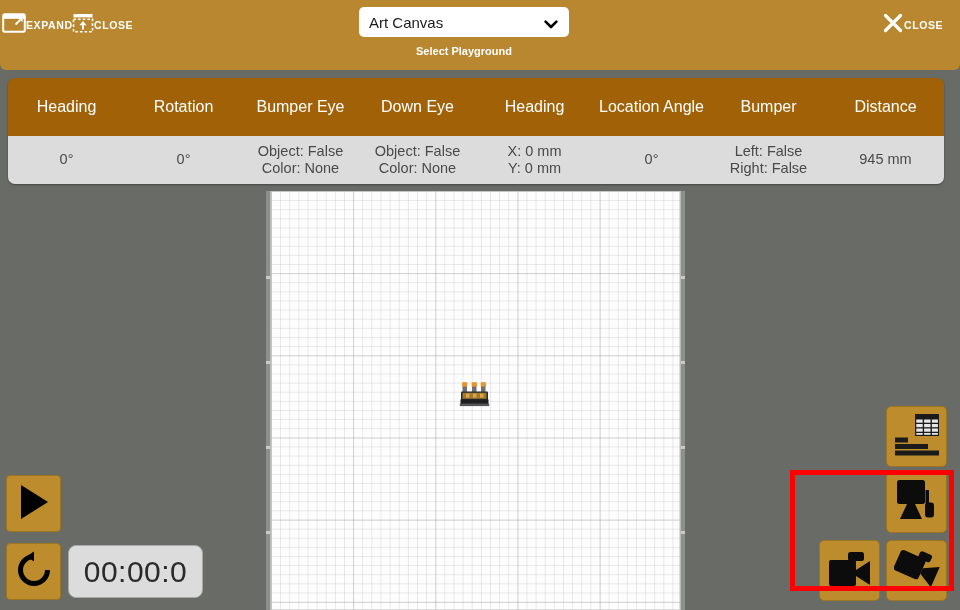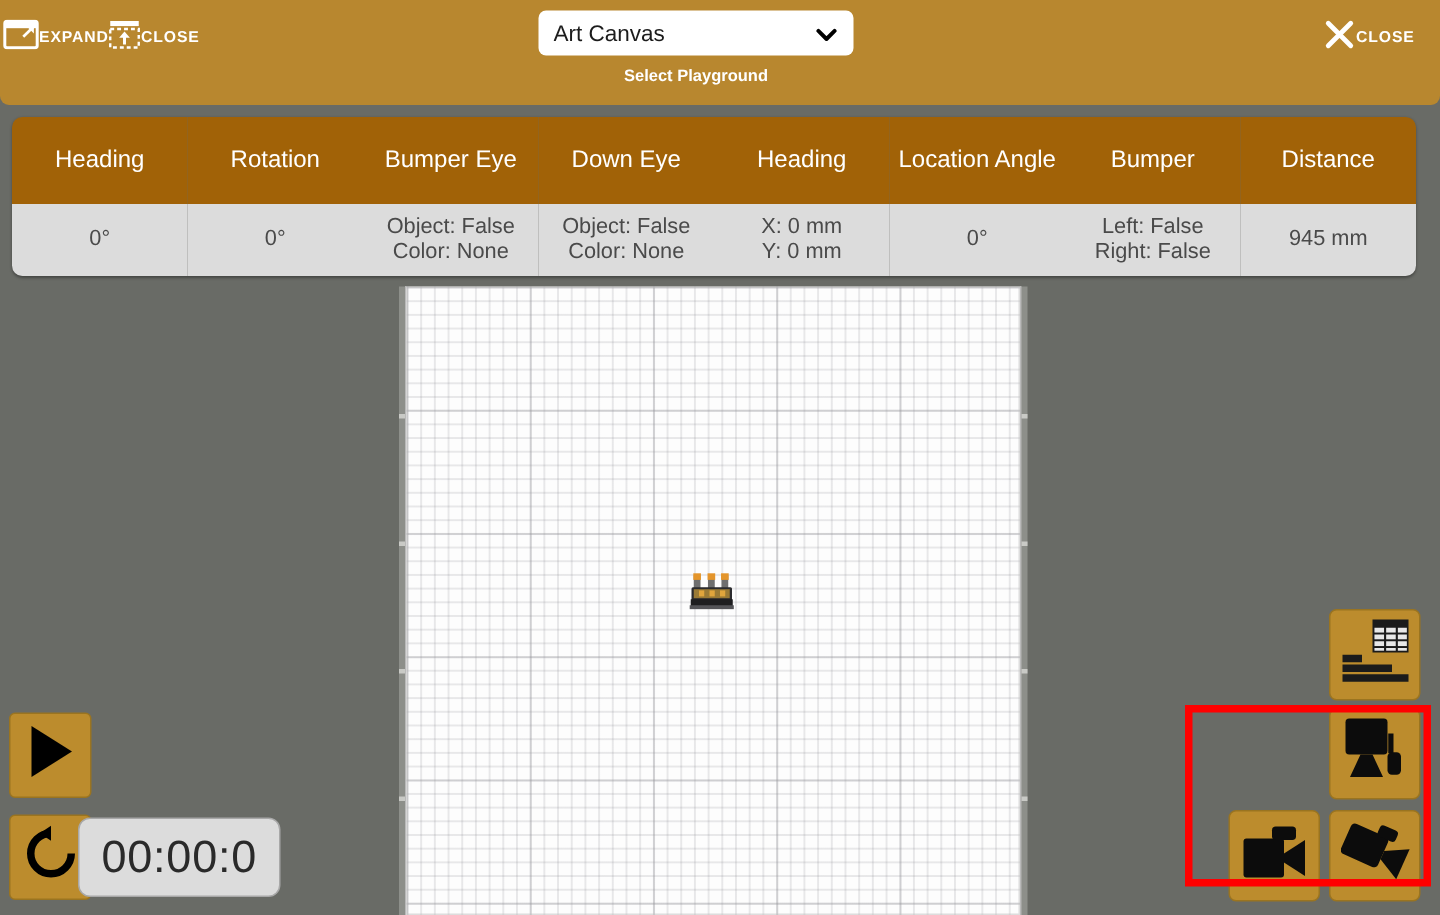--- a/index.html
+++ b/index.html
@@ -179,21 +179,21 @@
     display: flex;
     align-items: center;
     justify-content: center;
     cursor: pointer;
   }
   #btn-play  { left: 6px; top: 475px; width: 55px; height: 57px; }
   #btn-reset { left: 6px; top: 543px; width: 55px; height: 57px; }
 
   .timer {
     position: absolute;
-    left: 52px; top: 545px;
+    left: 68px; top: 545px;
     width: 135px; height: 53px;
     background: #dcdcdc;
     border: 1px solid #a8a8a8;
     border-radius: 8px;
     display: flex;
     align-items: center;
     justify-content: center;
     color: #2a2a2a;
     font-size: 30px;
     letter-spacing: 0.5px;

